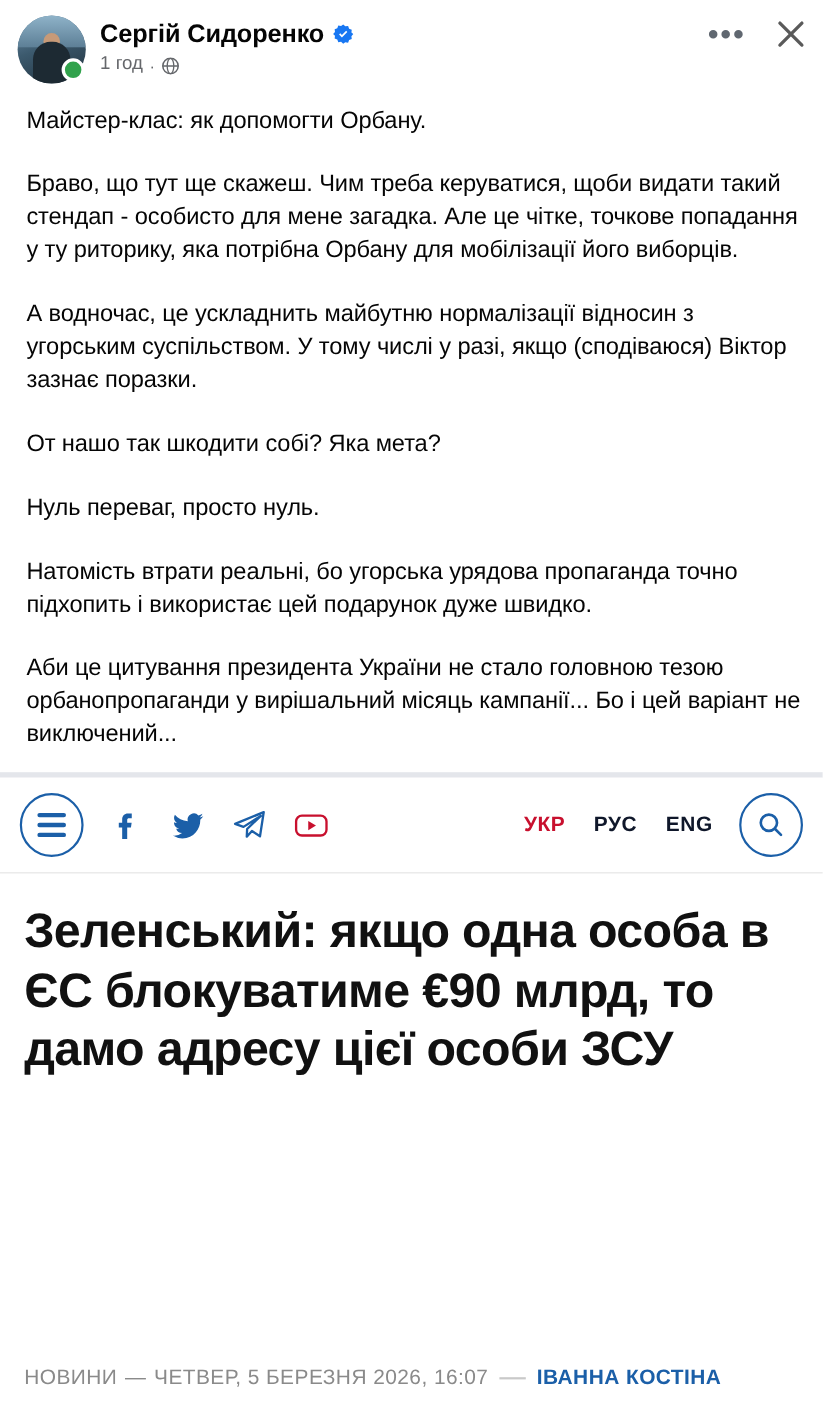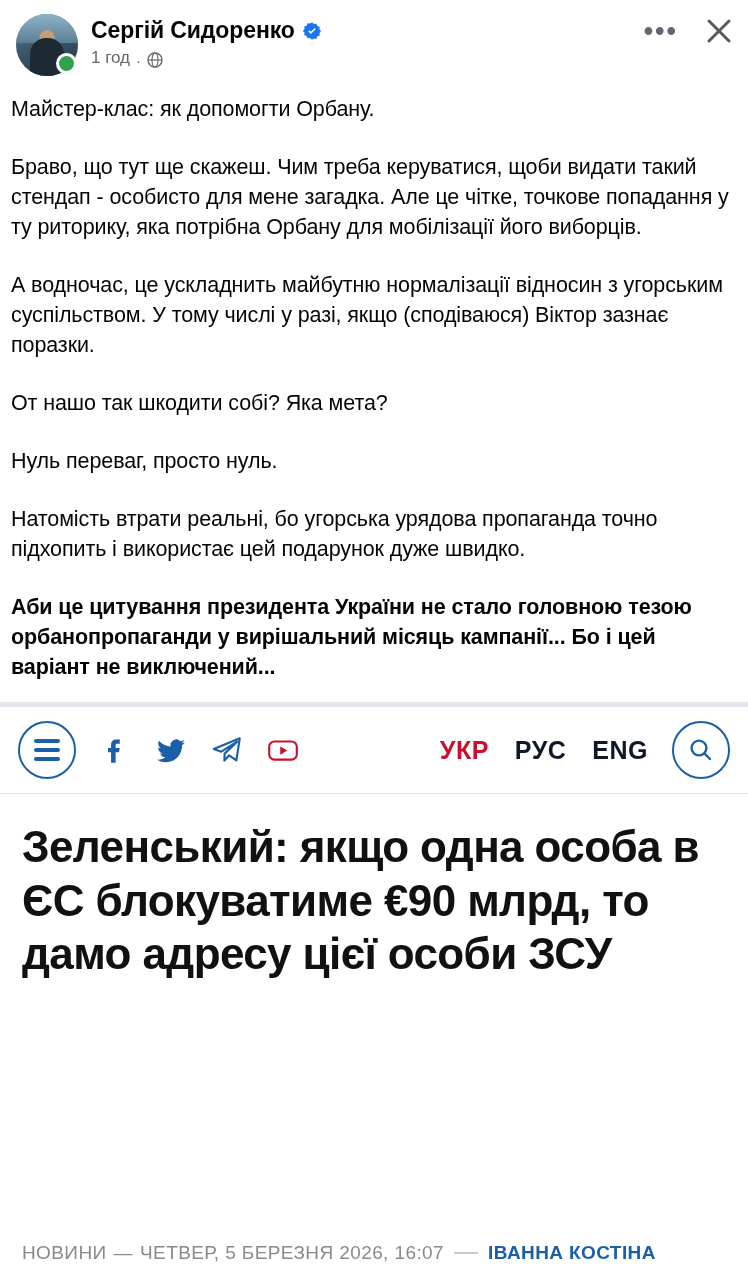--- a/index.html
+++ b/index.html
@@ -139,32 +139,31 @@
   }
   .close-icon {
     width: 30px;
     height: 30px;
     display: block;
     cursor: pointer;
   }
 
   
   .post-body {
-    padding: 12px 16px 10px 11px;
+    padding: 12px 16px 10px 24px;
     font-size: 21.5px;
     line-height: 30px;
     color: #050505;
     letter-spacing: -0.1px;
   }
   .post-body p {
     margin: 0 0 28px 0;
   }
   .post-body p:last-child {
     margin-bottom: 0;
-    font-weight: bold;
   }
 
   
   .divider {
     height: 5px;
     background: #e4e6eb;
     width: 100%;
     margin-top: 10px;
   }
 
@@ -213,21 +212,21 @@
     width: 34px;
     height: 34px;
     display: block;
     cursor: pointer;
   }
   .langs {
     margin-left: auto;
     display: flex;
     align-items: flex-end;
     gap: 26px;
-    font-size: 25px;
+    font-size: 19px;
     font-weight: bold;
     letter-spacing: 0.5px;
   }
   .lang {
     color: #0f172a;
     cursor: pointer;
   }
   .lang.active {
     color: #c8102e;
   }

